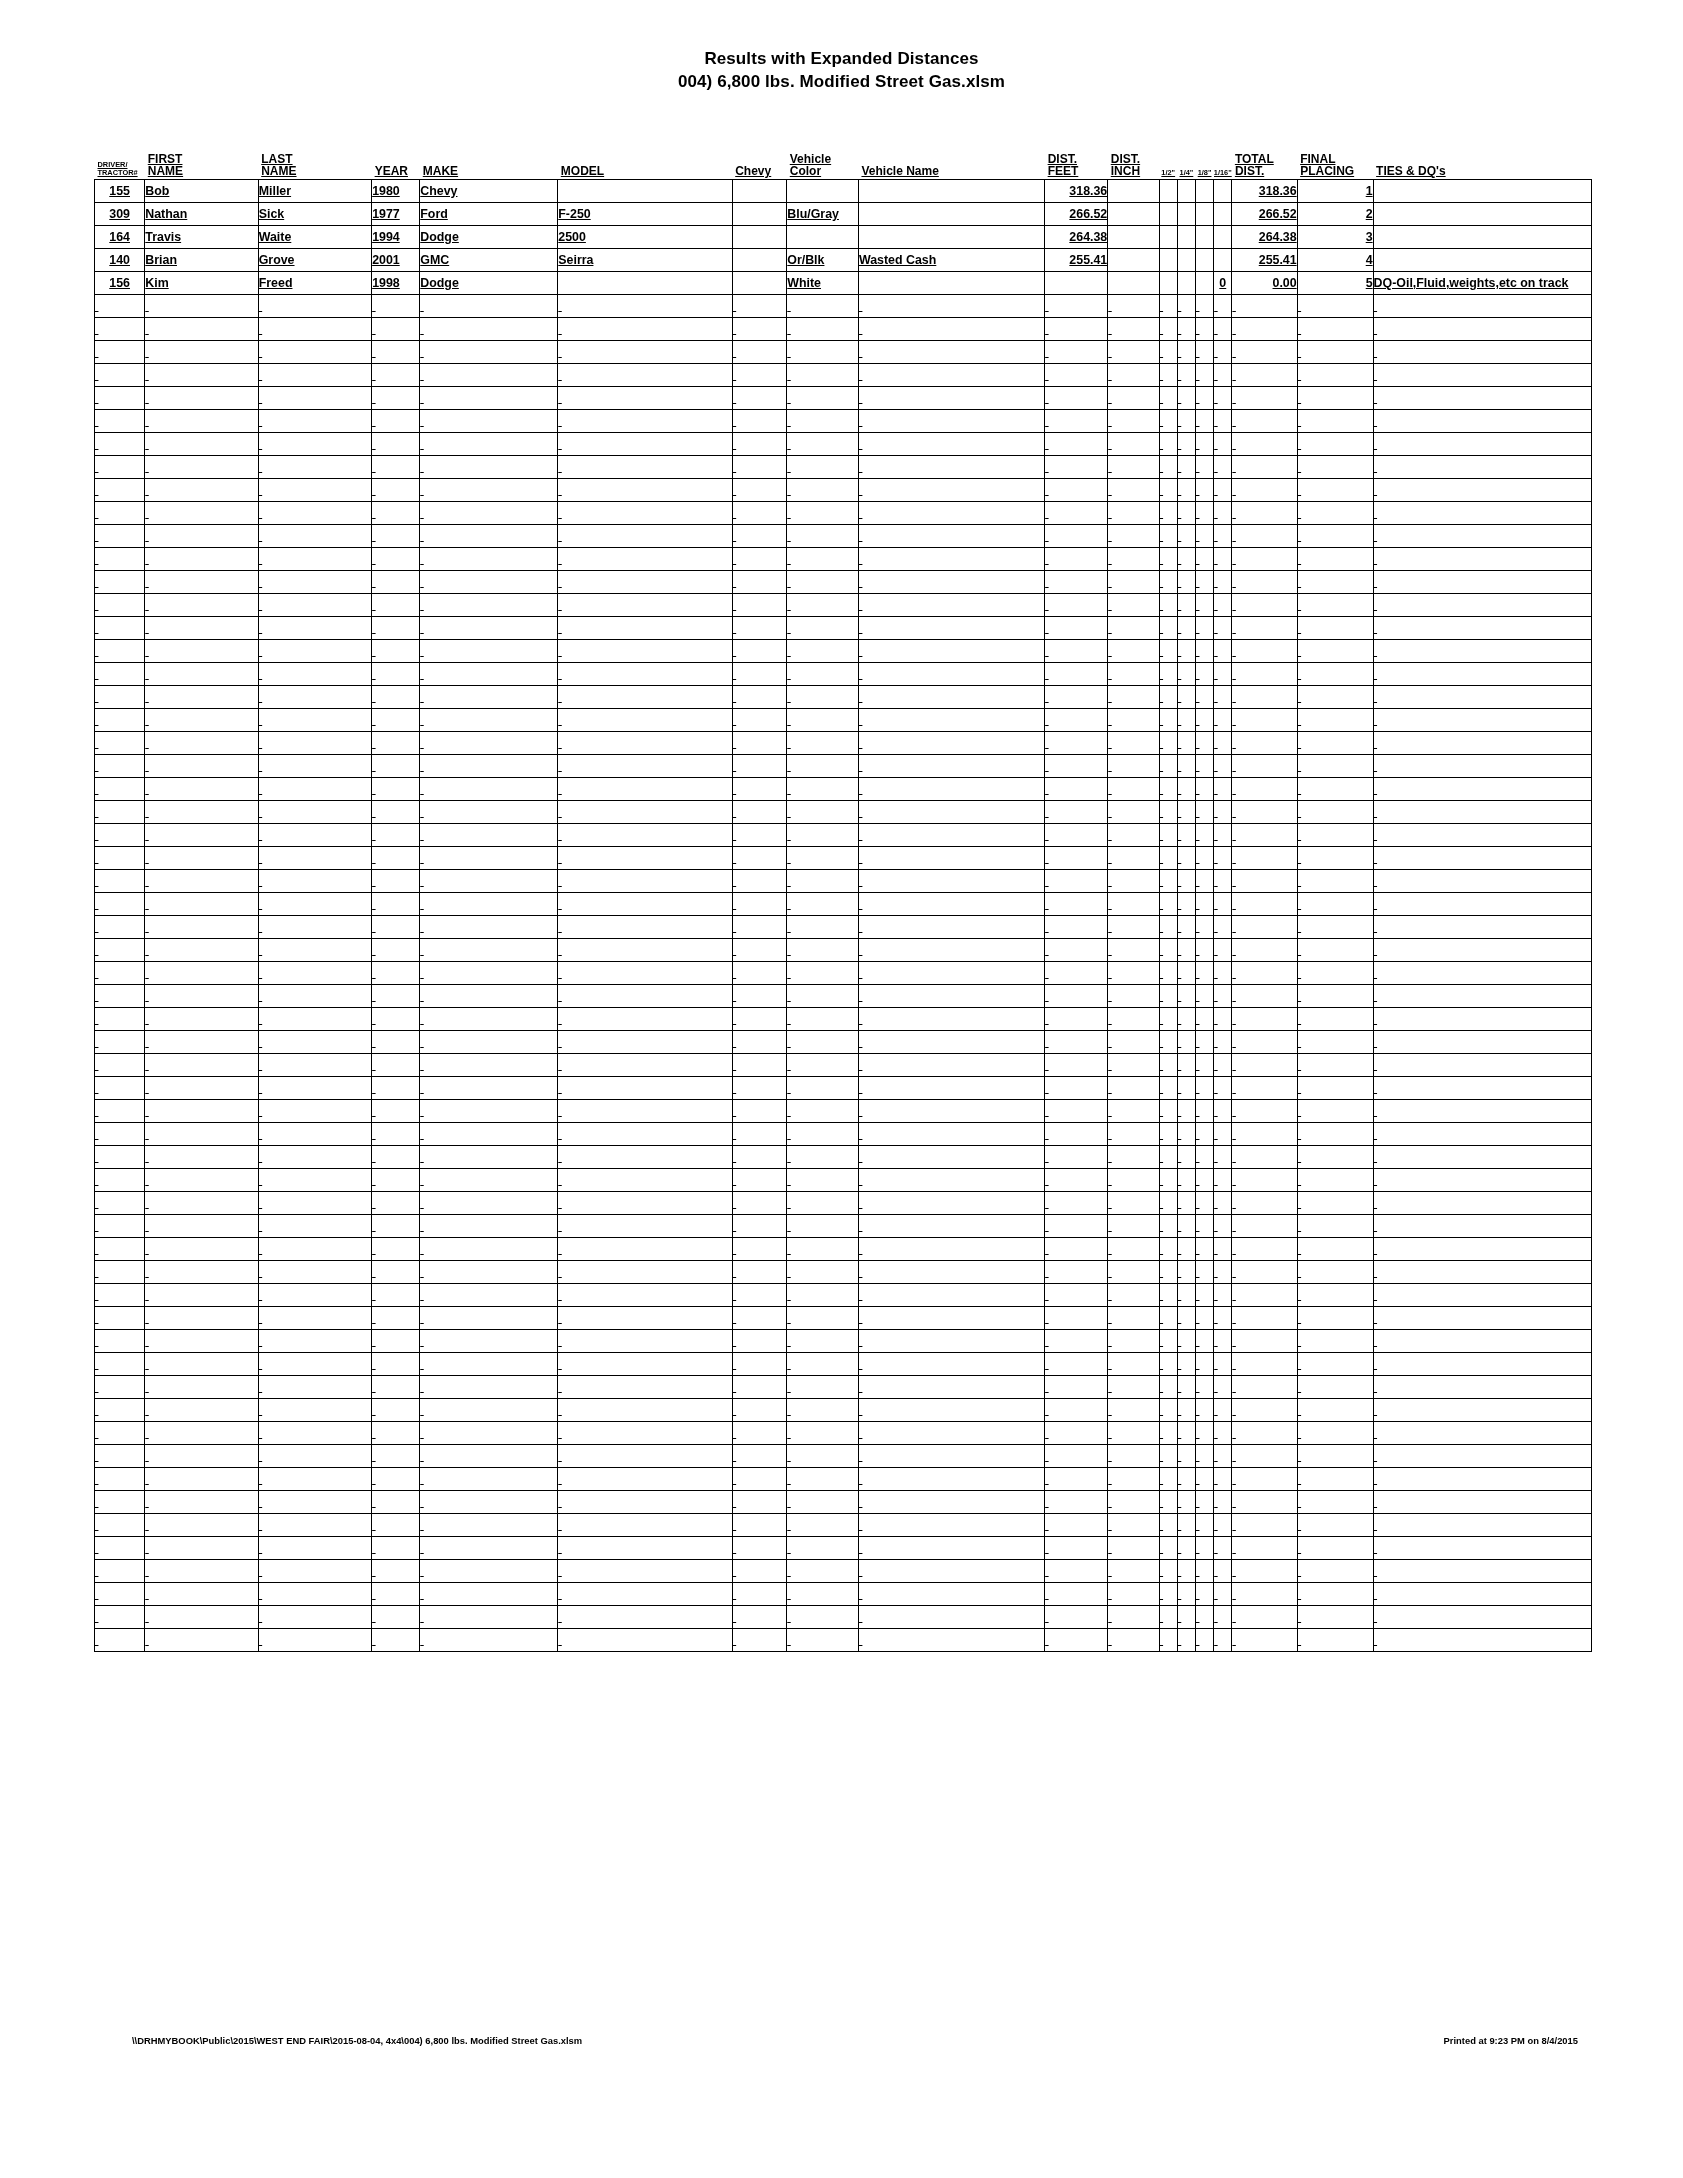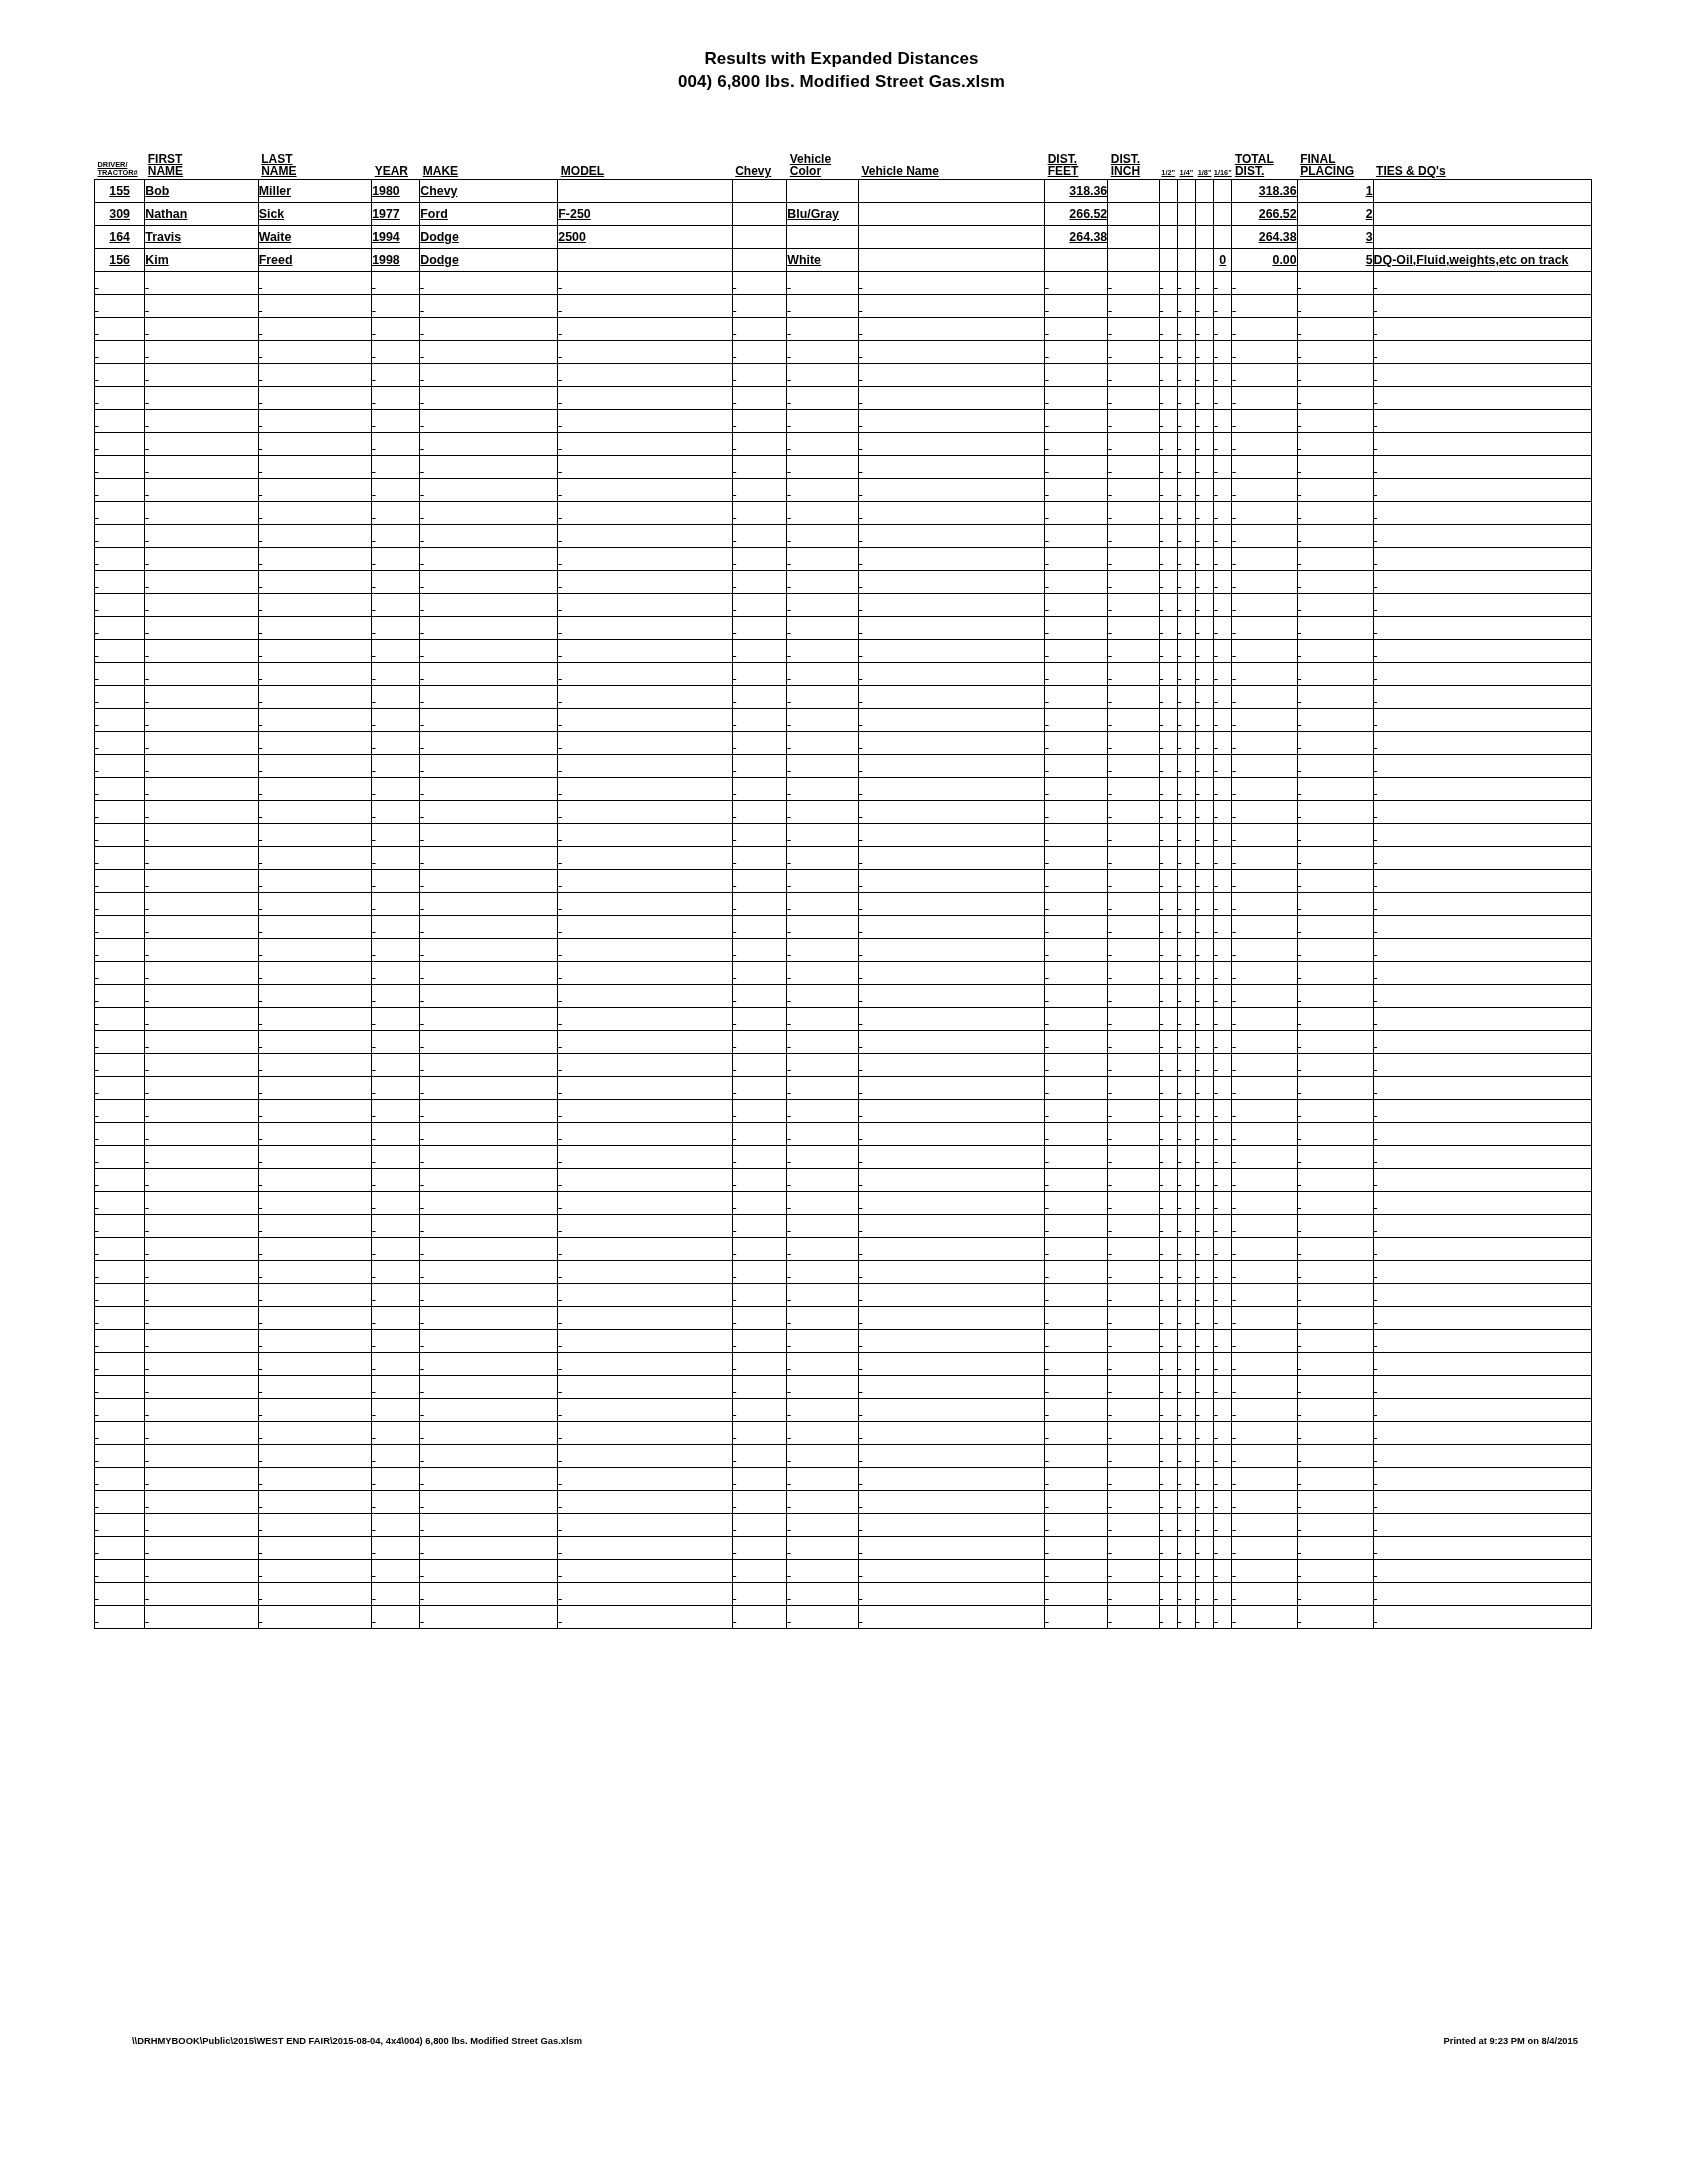--- a/index.html
+++ b/index.html
@@ -239,20 +239,40 @@
             <td class="cell num"></td>
             <td class="cell ctr"></td>
             <td class="cell ctr"></td>
             <td class="cell ctr"></td>
             <td class="cell ctr"></td>
             <td class="cell num">264.38</td>
             <td class="cell num">3</td>
             <td class="cell dqtext"></td>
           </tr>
           <tr>
+            <td class="cell ctr">140</td>
+            <td class="cell">Brian</td>
+            <td class="cell">Grove</td>
+            <td class="cell">2001</td>
+            <td class="cell">GMC</td>
+            <td class="cell">Seirra</td>
+            <td class="cell"></td>
+            <td class="cell">Or/Blk</td>
+            <td class="cell">Wasted Cash</td>
+            <td class="cell num">255.41</td>
+            <td class="cell num"></td>
+            <td class="cell ctr"></td>
+            <td class="cell ctr"></td>
+            <td class="cell ctr"></td>
+            <td class="cell ctr"></td>
+            <td class="cell num">255.41</td>
+            <td class="cell num">4</td>
+            <td class="cell dqtext"></td>
+          </tr>
+          <tr>
             <td class="cell ctr">156</td>
             <td class="cell">Kim</td>
             <td class="cell">Freed</td>
             <td class="cell">1998</td>
             <td class="cell">Dodge</td>
             <td class="cell"></td>
             <td class="cell"></td>
             <td class="cell">White</td>
             <td class="cell"></td>
             <td class="cell num"></td>

